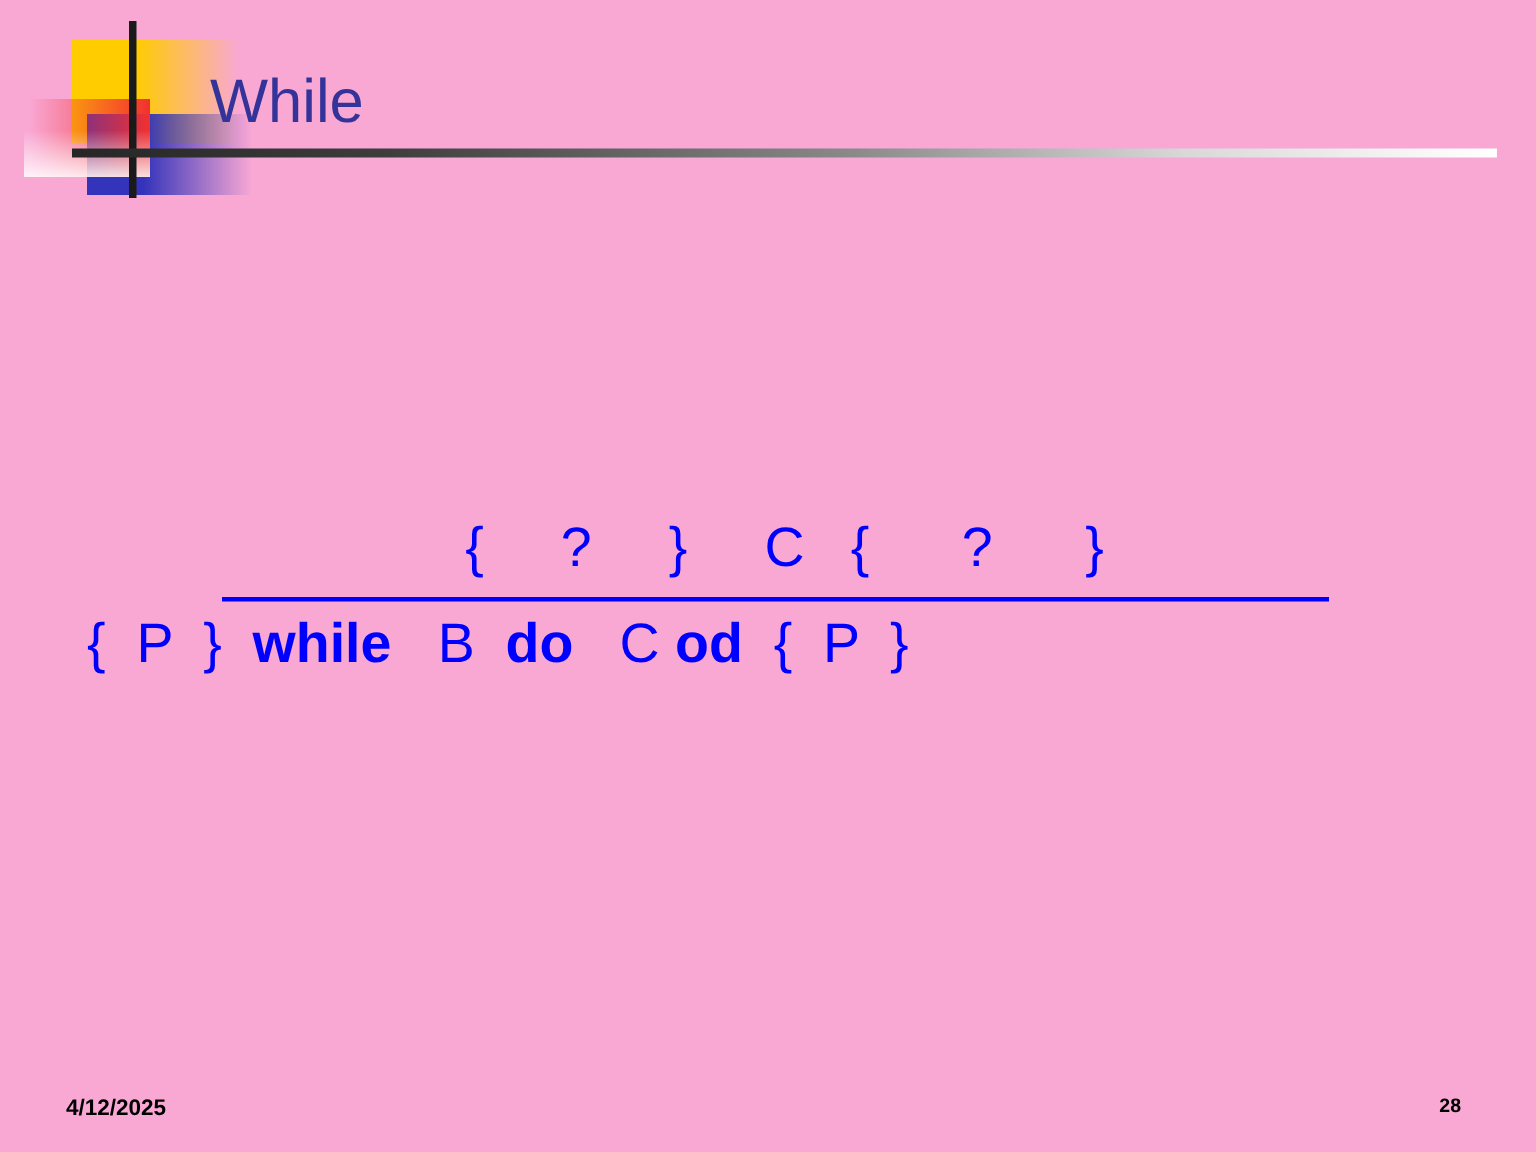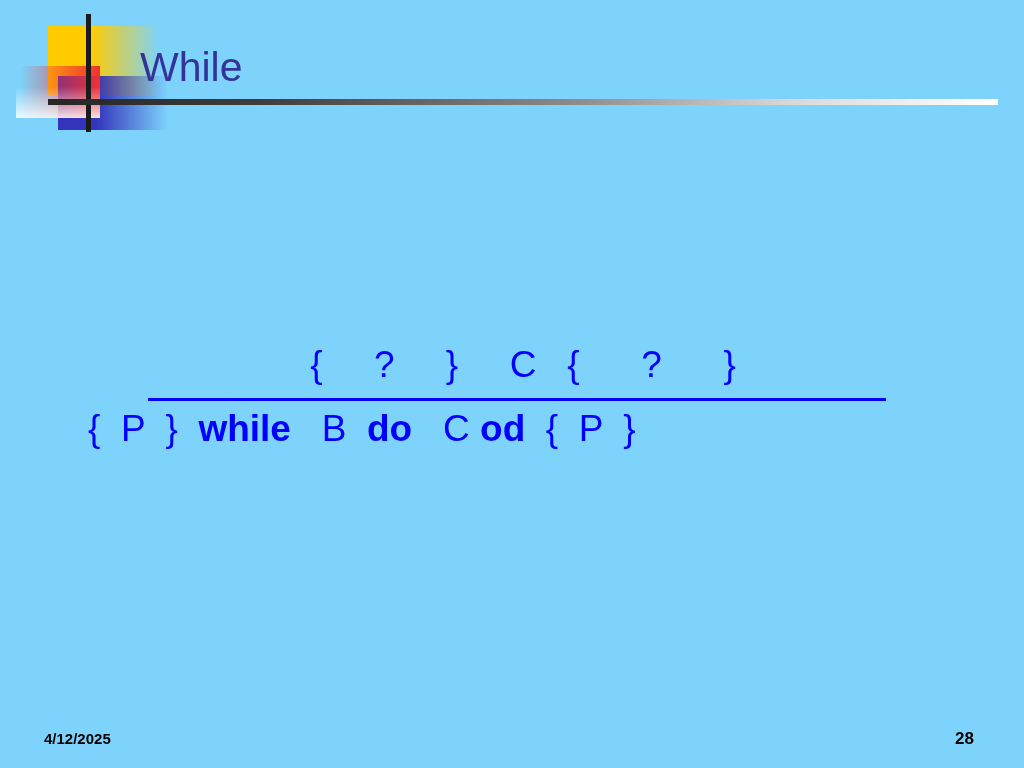--- a/index.html
+++ b/index.html
@@ -14,21 +14,21 @@
     overflow: hidden;
     position: relative;
   }
 
   
   .slide {
     position: absolute;
     inset: 0;
     width: 1024px;
     height: 768px;
-    background: #7dd3fc;
+    background: #f9a8d4;
   }
 
   
   .deco {
     position: absolute;
     left: 0;
     top: 0;
     width: 420px;
     height: 145px;
     pointer-events: none;
@@ -152,40 +152,40 @@
   .rule-bar {
     height: 3px;
     background: #0000FF;
     width: 738px;
     margin: 10px auto 4px auto;
     margin-left: 148px;
   }
   .rule-den {
     white-space: pre;
     line-height: 48px;
-    padding-left: 88px;
+    padding-left: 58px;
   }
   .kw {
     font-weight: bold;
   }
 
   
   .footer-date {
     position: absolute;
     left: 44px;
     top: 730px;
     font-size: 15px;
     color: #000000;
     font-weight: bold;
   }
   .footer-page {
     position: absolute;
     right: 50px;
     top: 729px;
-    font-size: 17px;
+    font-size: 13px;
     color: #000000;
     font-weight: bold;
   }
 </style>
 </head>
 <body>
 
 <div class="slide">
 
   <div class="deco">

